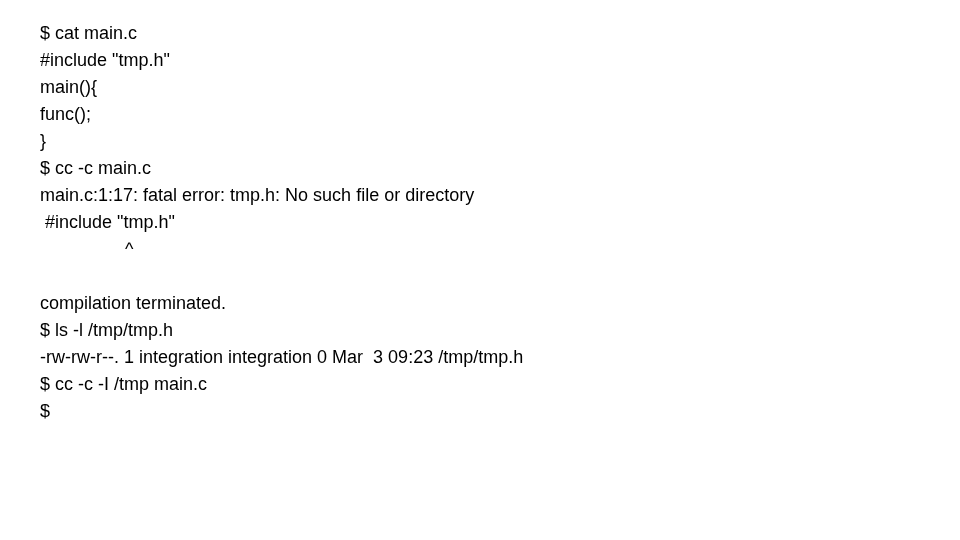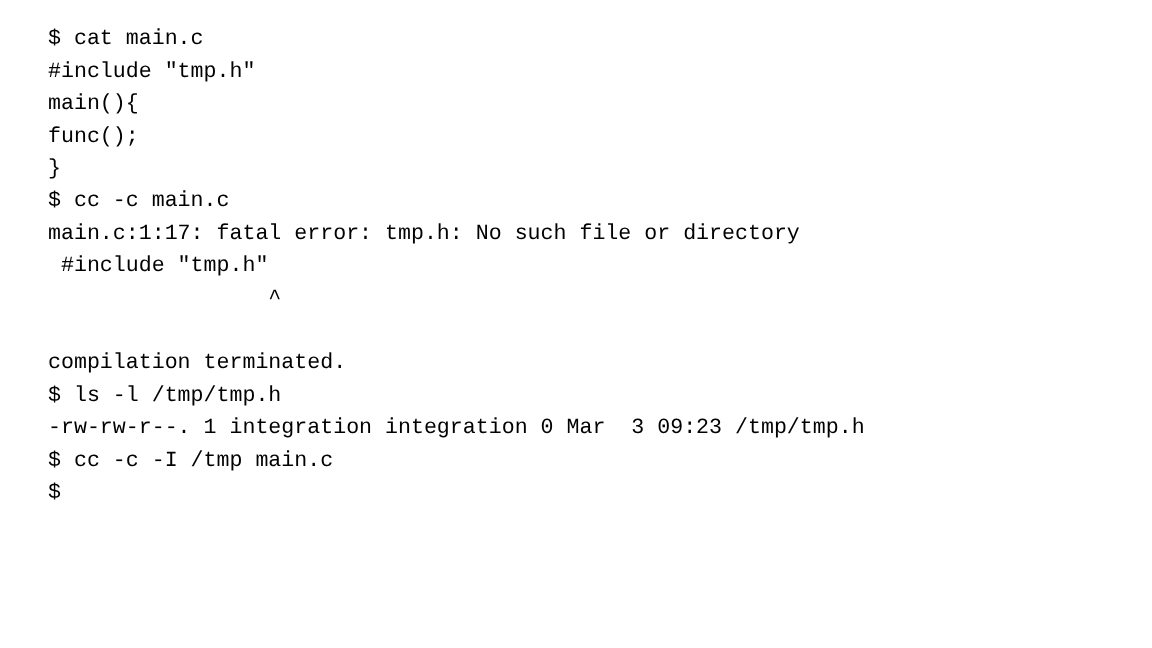--- a/index.html
+++ b/index.html
@@ -16,21 +16,21 @@
       display: flex;
       align-items: flex-start;
       justify-content: flex-start;
     }
 
     .terminal {
       width: 960px;
       height: 540px;
       background-color: #ffffff;
       padding: 20px 40px;
-      font-family: Liberation Mono, monospace;
+      font-family: Liberation Sans, sans-serif;
       font-size: 18px;
       line-height: 1.5;
       color: #000000;
       white-space: pre;
     }
   </style>
 </head>
 <body>
 
 <div class="terminal">$ cat main.c

